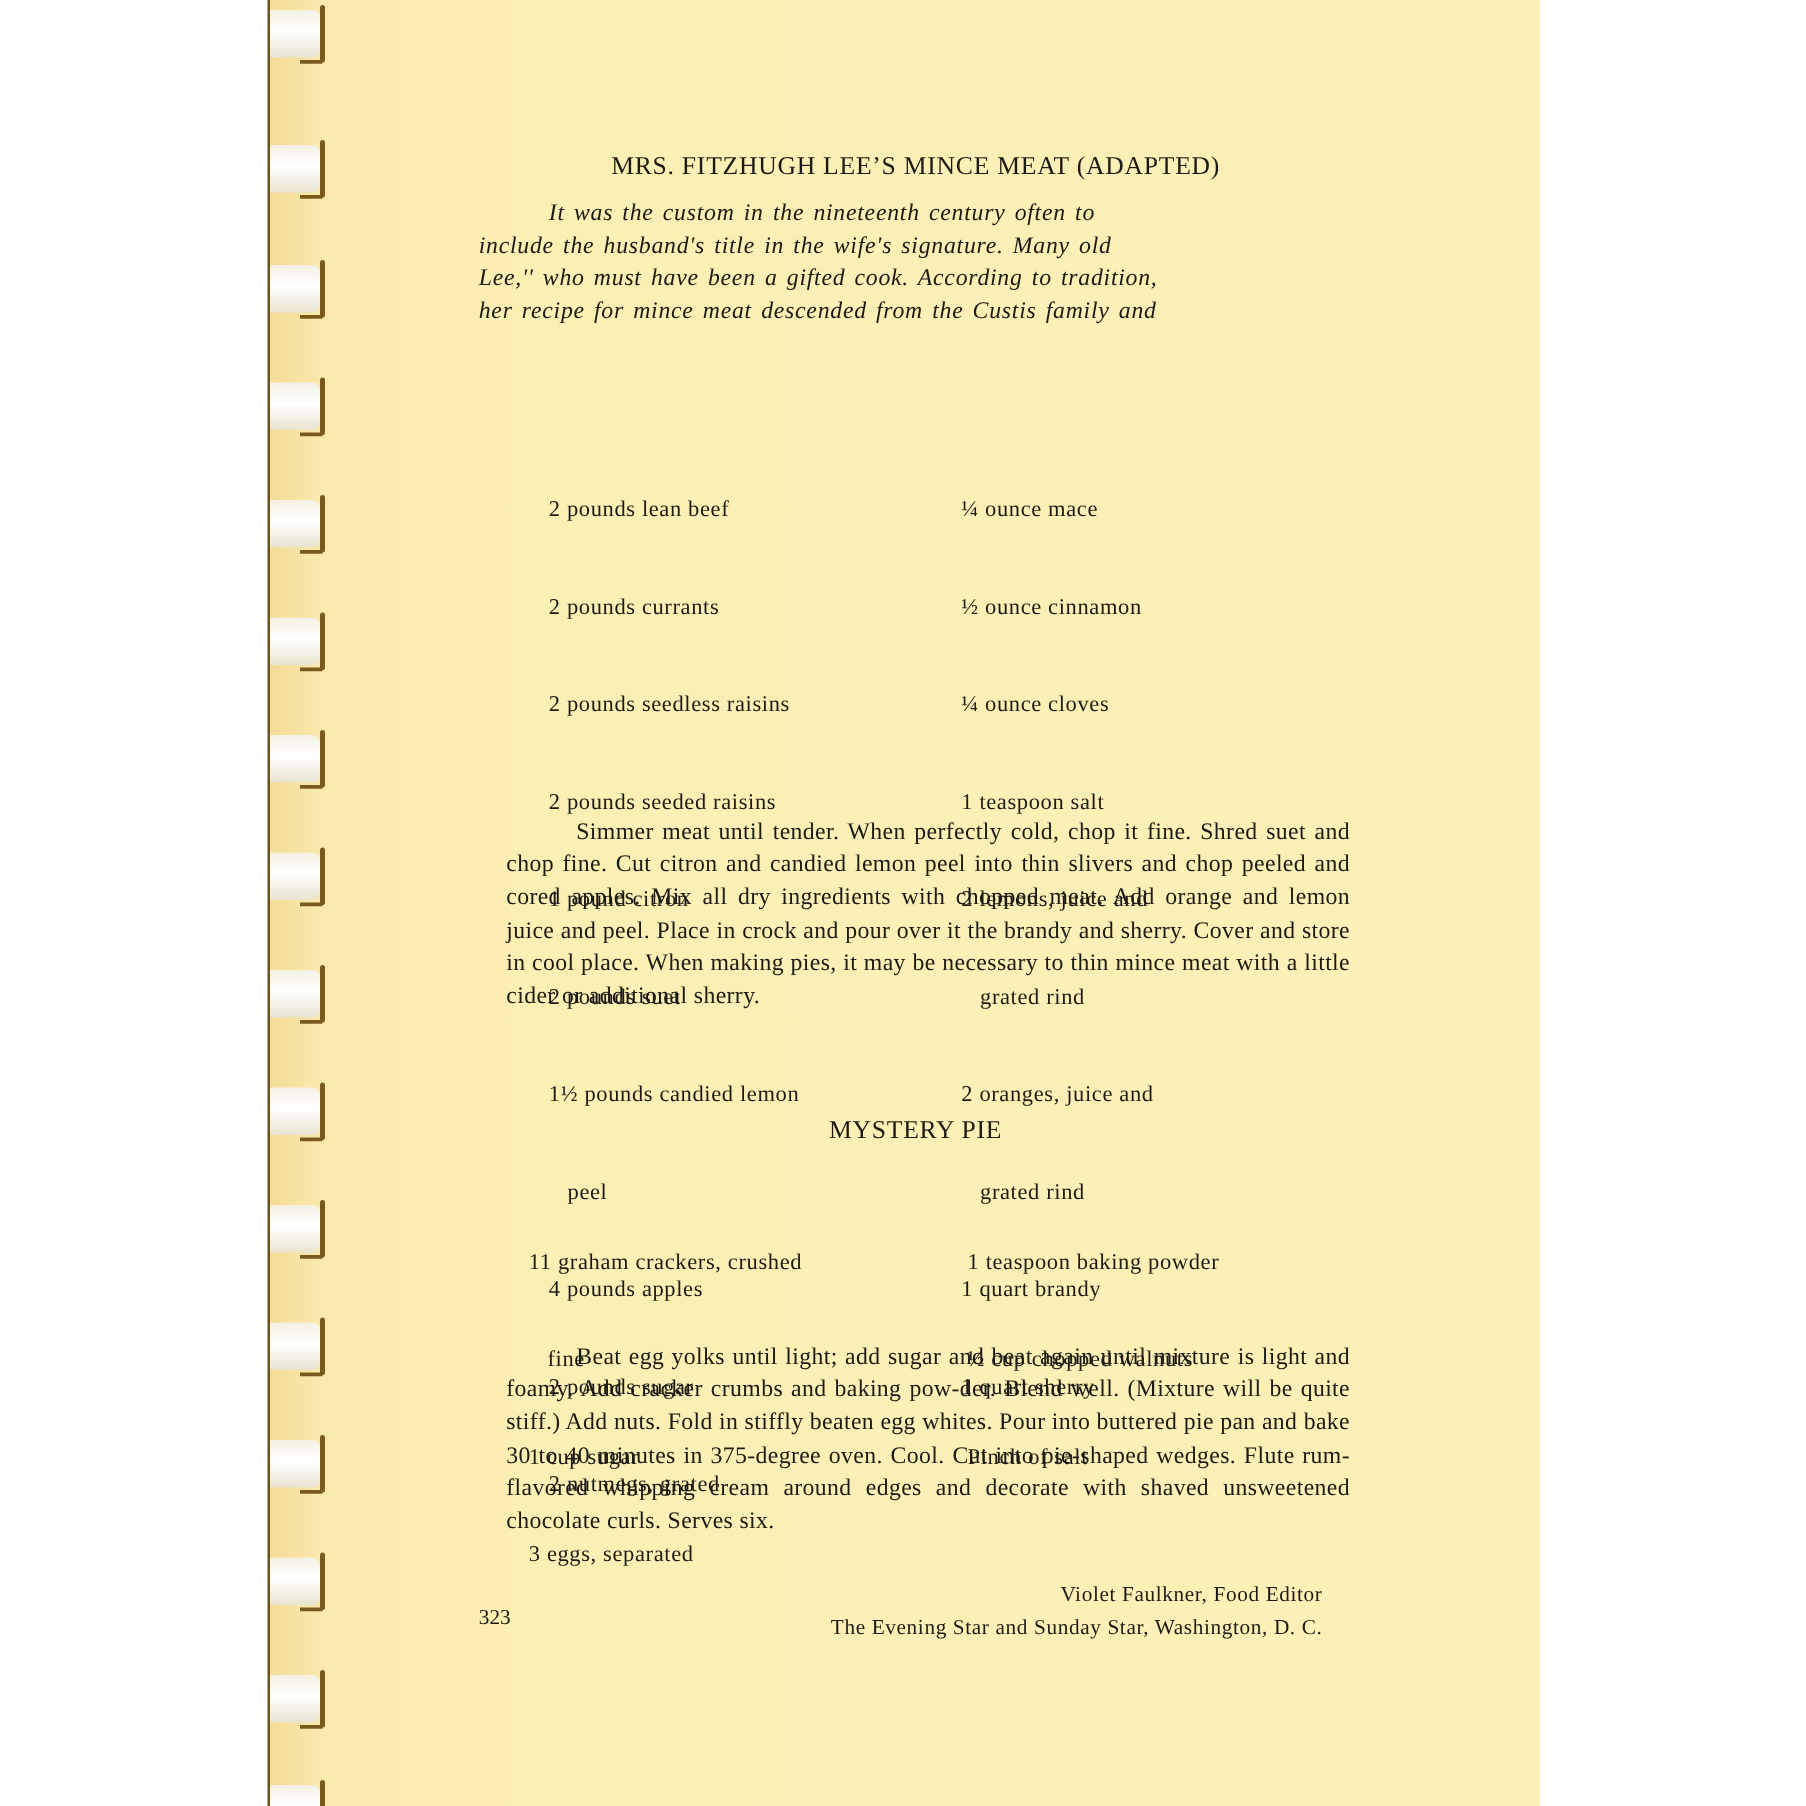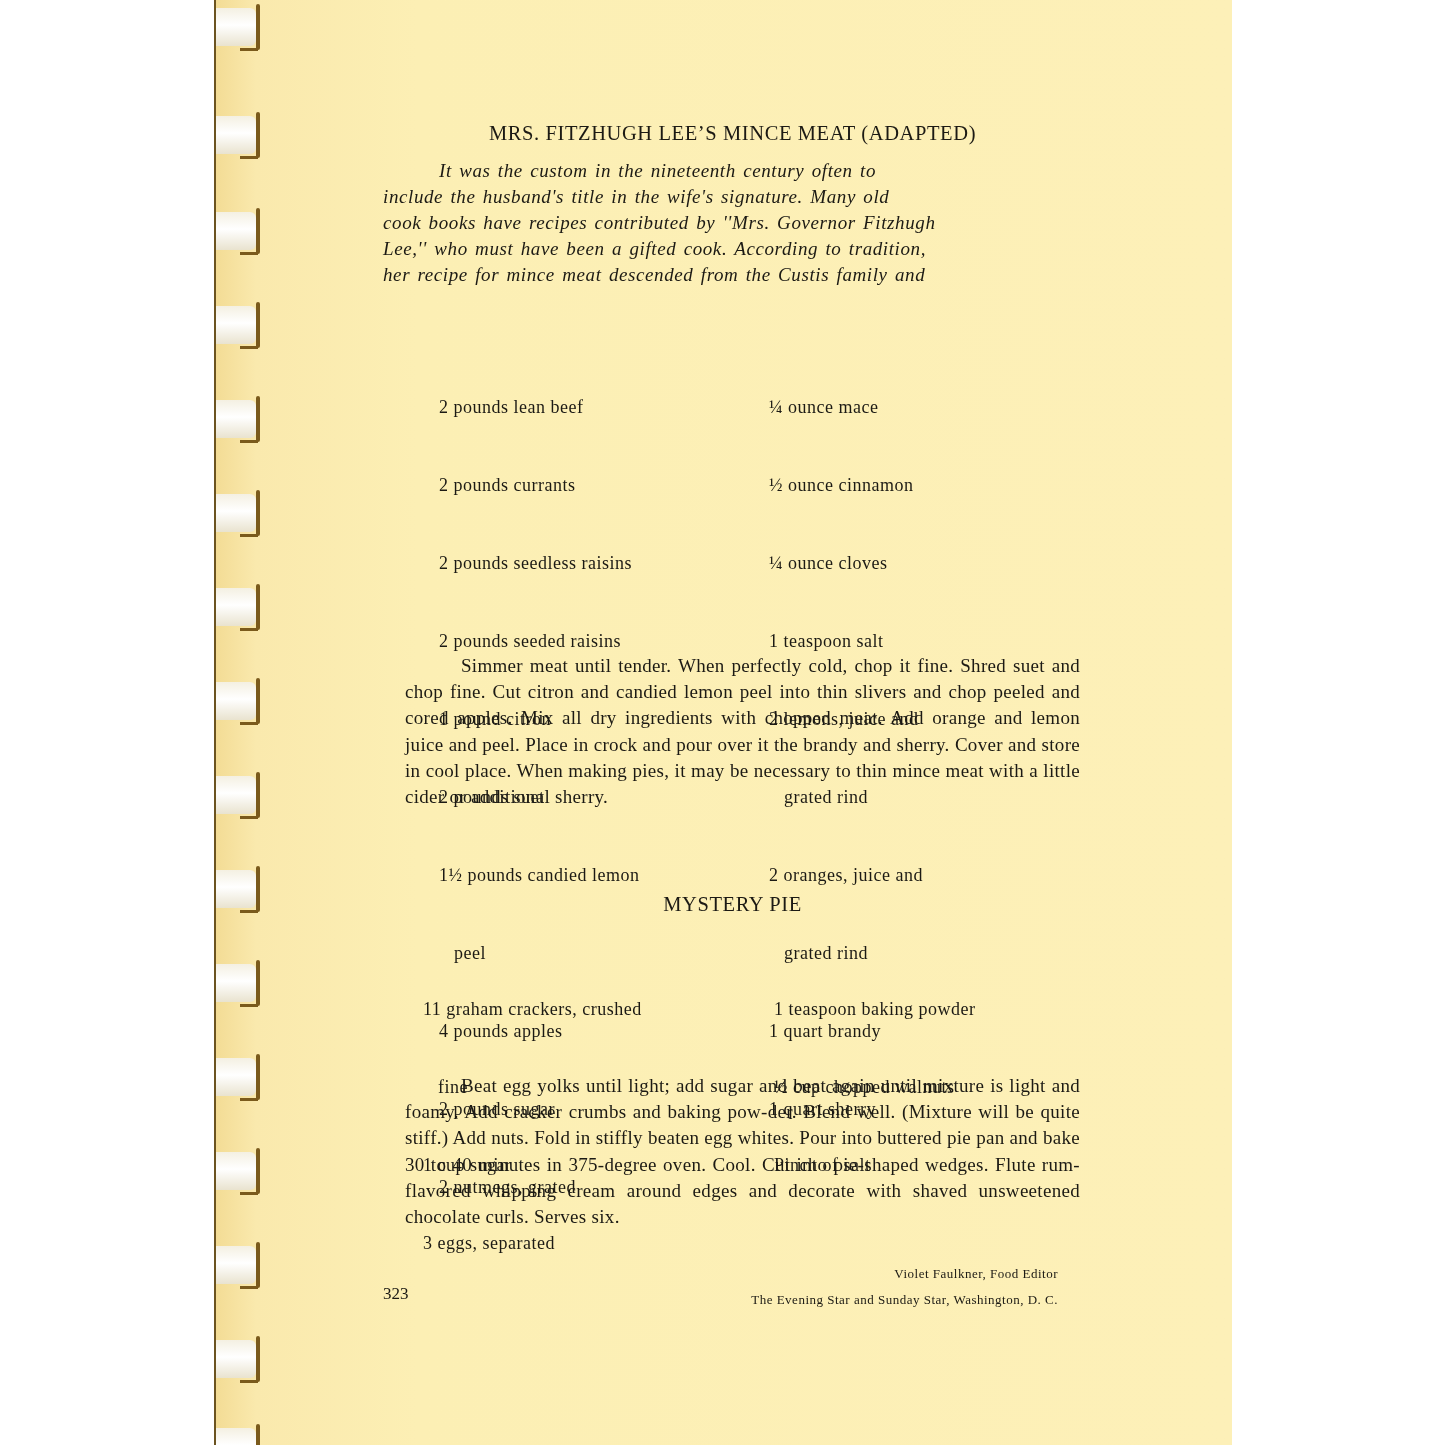--- a/index.html
+++ b/index.html
@@ -36,21 +36,21 @@
     font-style: italic; font-size: 19px; line-height: 26px; text-align: justify;
     word-spacing: 2px; letter-spacing: 0.6px;
   }
   .intro .first { text-indent: 56px; }
   .ing { position: absolute; font-size: 18px; line-height: 26px; letter-spacing: 0.5px; white-space: pre; }
   .ing div { height: 26px; }
   .para {
     position: absolute; left: 0; width: 675px; font-size: 19px; line-height: 26.2px;
     text-align: justify; text-indent: 56px; letter-spacing: 0.3px; margin-left: 22px;
   }
-  .sig { position: absolute; right: 0; text-align: right; font-size: 13px; letter-spacing: 0.5px; }
+  .sig { position: absolute; right: 0; text-align: right; font-size: 17px; letter-spacing: 0.5px; }
   .pagenum { position: absolute; left: 0; width: 675px; text-align: left; top: 1284px; font-size: 17px; }
 </style>
 </head>
 <body>
 
 <div class="page"></div>
 
 <div>
   <div class="ring" style="top:8px"></div>
   <div class="ring" style="top:116px"></div>
@@ -69,21 +69,20 @@
   <div class="ring" style="top:1340px"></div>
   <div class="ring" style="top:1428px"></div>
 </div>
 
 <div class="content">
   <div class="title" style="top:122px">MRS. FITZHUGH LEE’S MINCE MEAT (ADAPTED)</div>
 
   <div class="intro">
     <div class="first">It was the custom in the nineteenth century often to</div>
     <div>include the husband's title in the wife's signature.  Many old</div>
-    <div>cook books have recipes contributed by ''Mrs. Governor Fitzhugh</div>
     <div>Lee,'' who must have been a gifted cook.  According to tradition,</div>
     <div>her recipe for mince meat descended from the Custis family and</div>
   </div>
 
   <div class="ing" style="left:56px; top:342px;">
     <div>2 pounds lean beef</div>
     <div>2 pounds currants</div>
     <div>2 pounds seedless raisins</div>
     <div>2 pounds seeded raisins</div>
     <div>1 pound citron</div>

